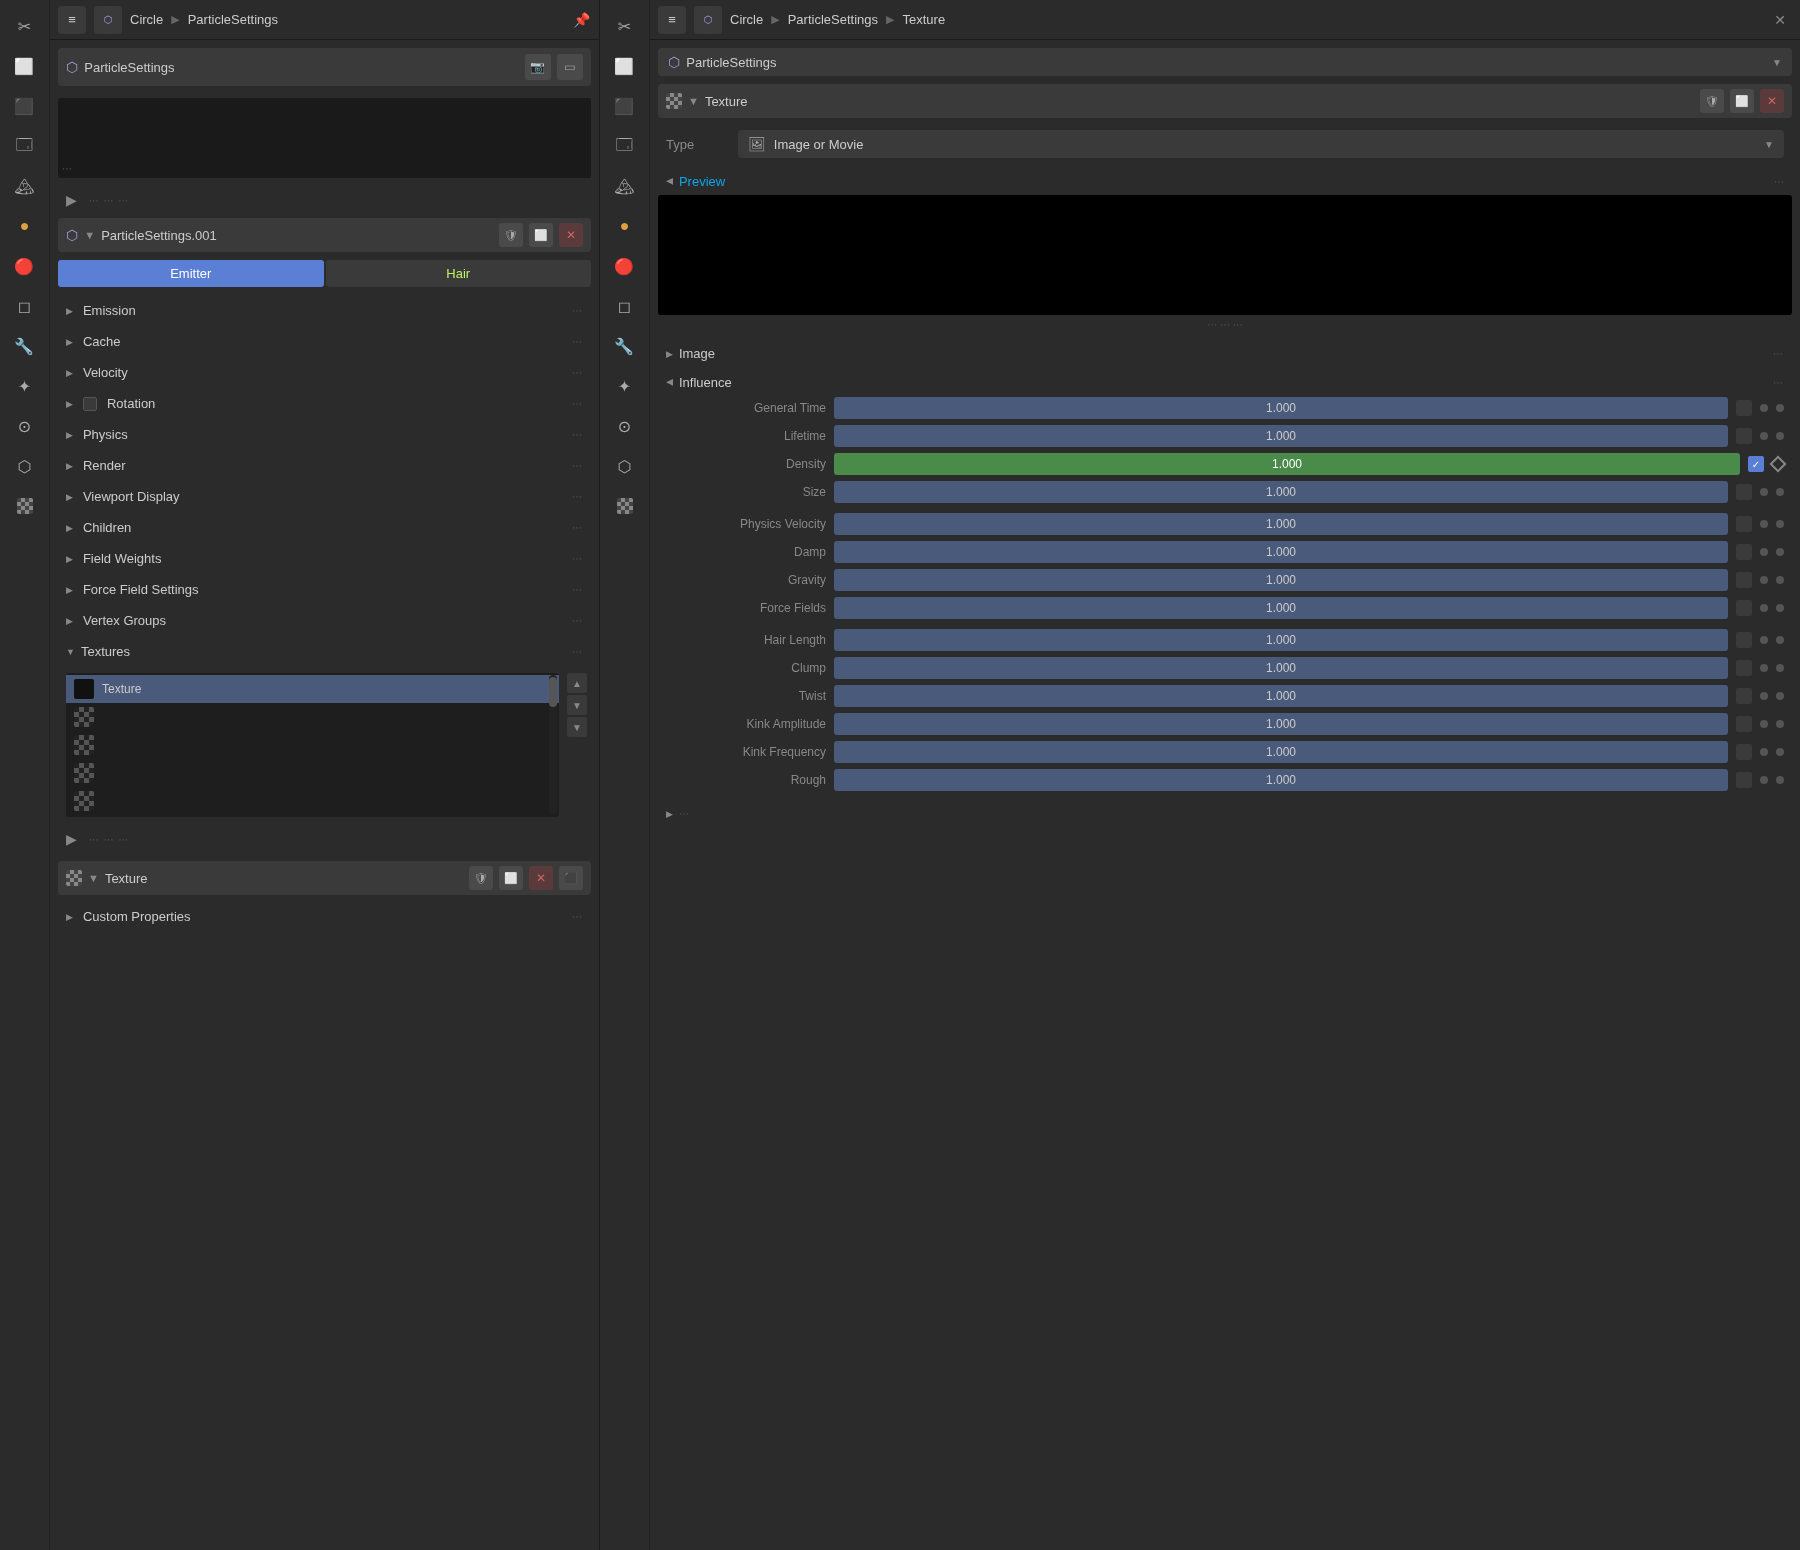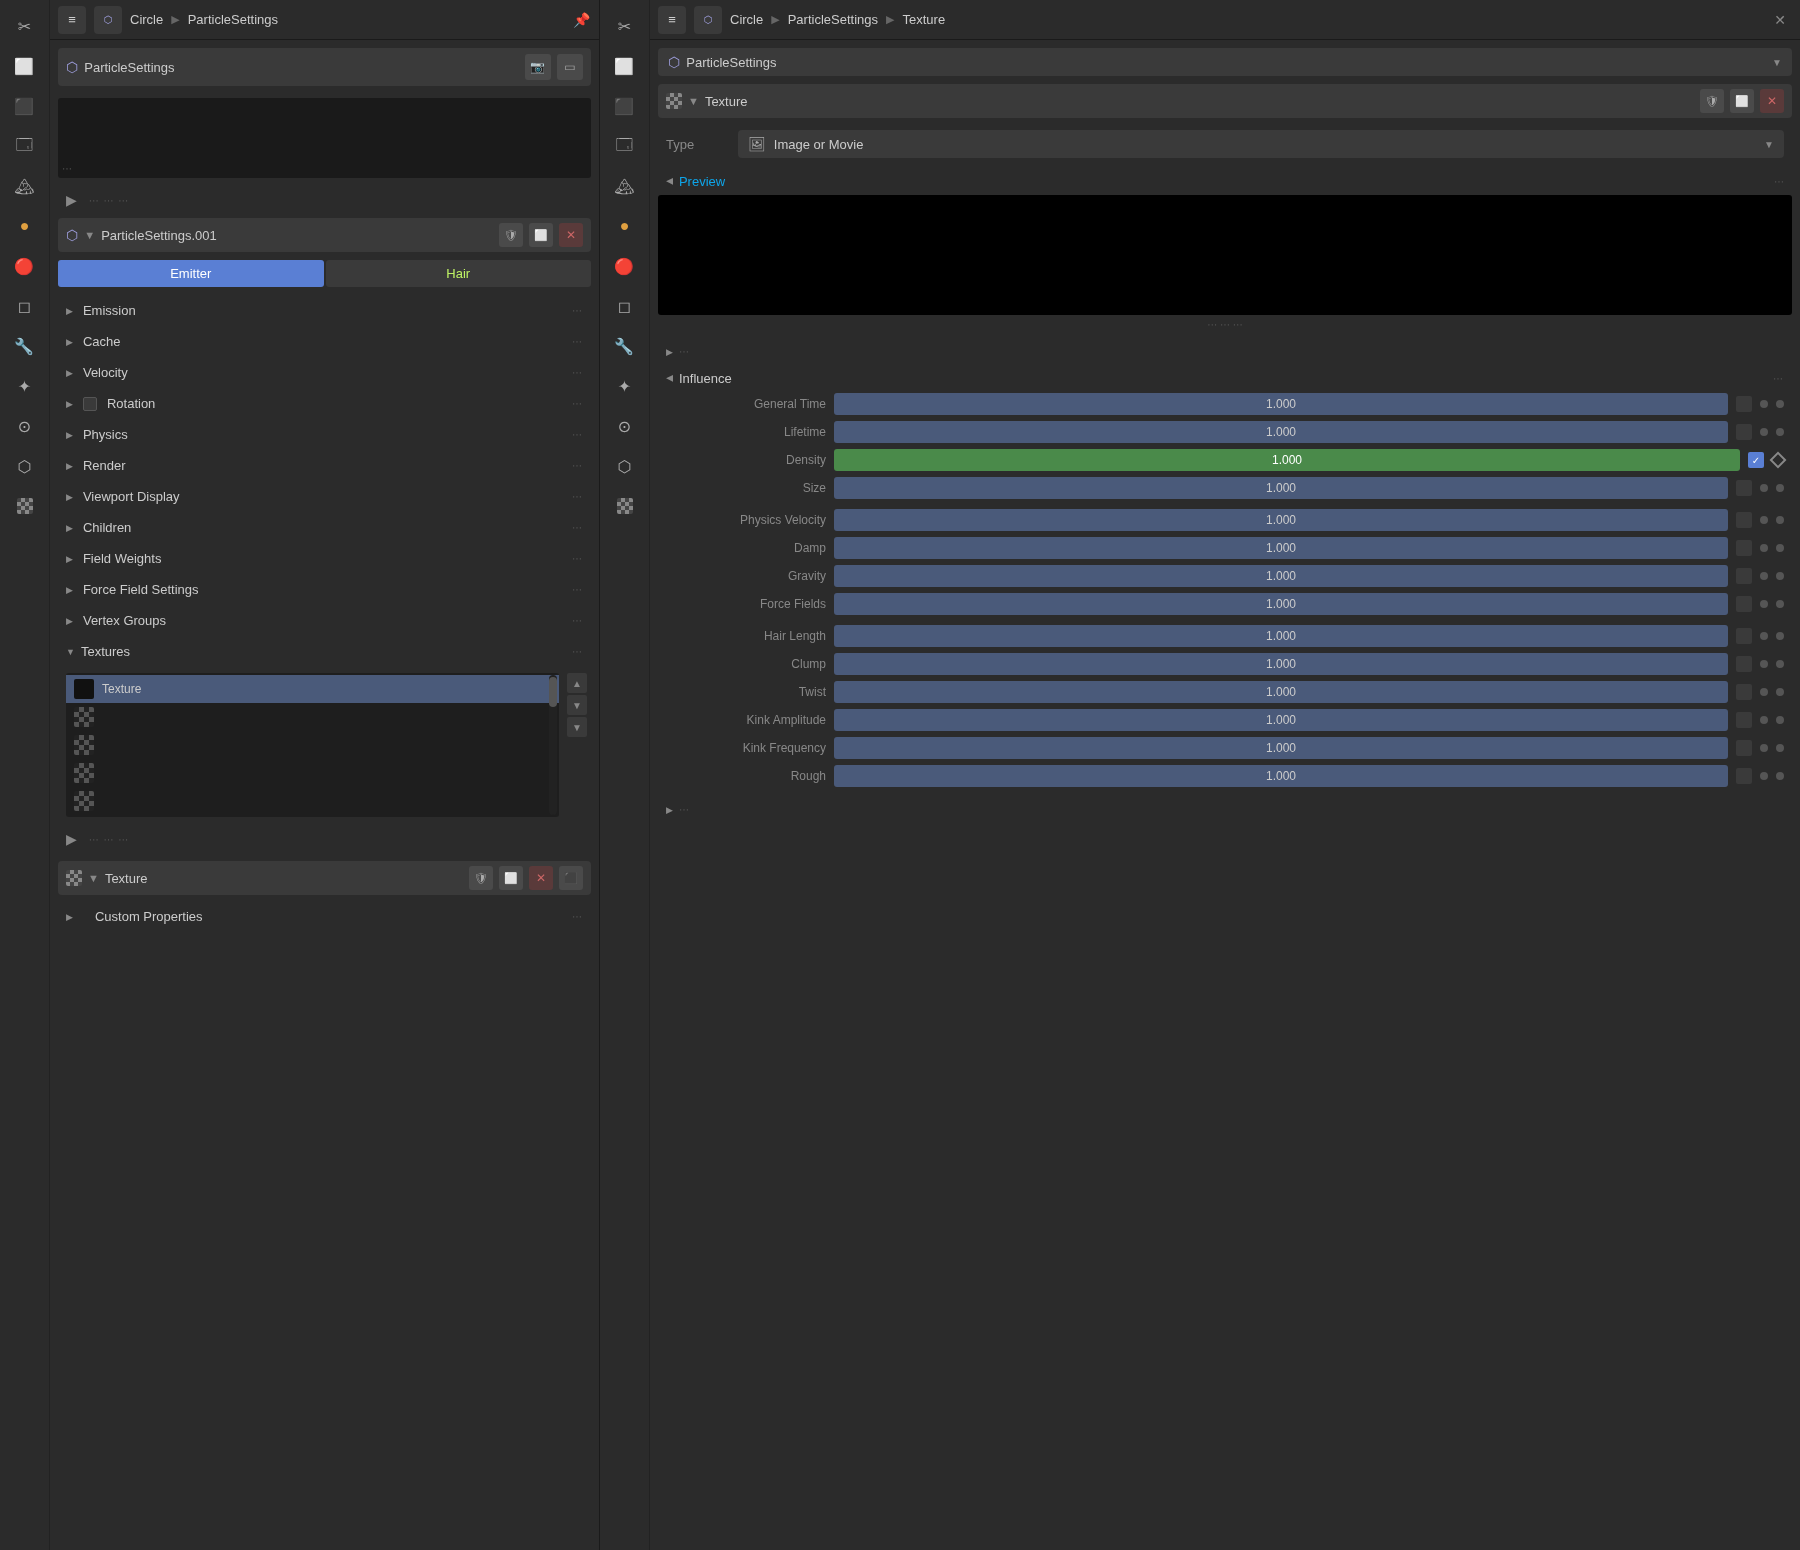--- a/index.html
+++ b/index.html
@@ -260,21 +260,21 @@
       margin-top: 4px;
     }
 
     
     .custom-props-row {
       display: flex;
       align-items: center;
       padding: 6px 8px;
       cursor: pointer;
       border-radius: 3px;
-      gap: 22px;
+      gap: 10px;
       margin-top: 4px;
     }
 
     
     .right-panel {
       flex: 1;
       height: 1550px;
       background: #2b2b2b;
       display: flex;
       flex-direction: row;
@@ -799,20 +799,21 @@
           <span style="color:#888; font-size:9px; transform:rotate(180deg); display:inline-block;">▶</span>
           <span class="preview-label">Preview</span>
           <span class="preview-dots-right">⋯</span>
         </div>
         <div class="preview-black-area"></div>
         <div style="text-align:center; padding:2px; color:#555; font-size:10px;">⋯ ⋯ ⋯</div>
       </div>
 
       <div class="image-section-row">
         <span class="section-arrow chevron-right"></span>
+        <span class="section-label">Image</span>
         <span class="dots-grid">⋯</span>
       </div>
 
       <div class="influence-section">
         <div class="influence-header">
           <span style="color:#888; font-size:9px; transform:rotate(180deg); display:inline-block;">▶</span>
           <span class="influence-label">Influence</span>
           <span class="dots-grid">⋯</span>
         </div>
 

